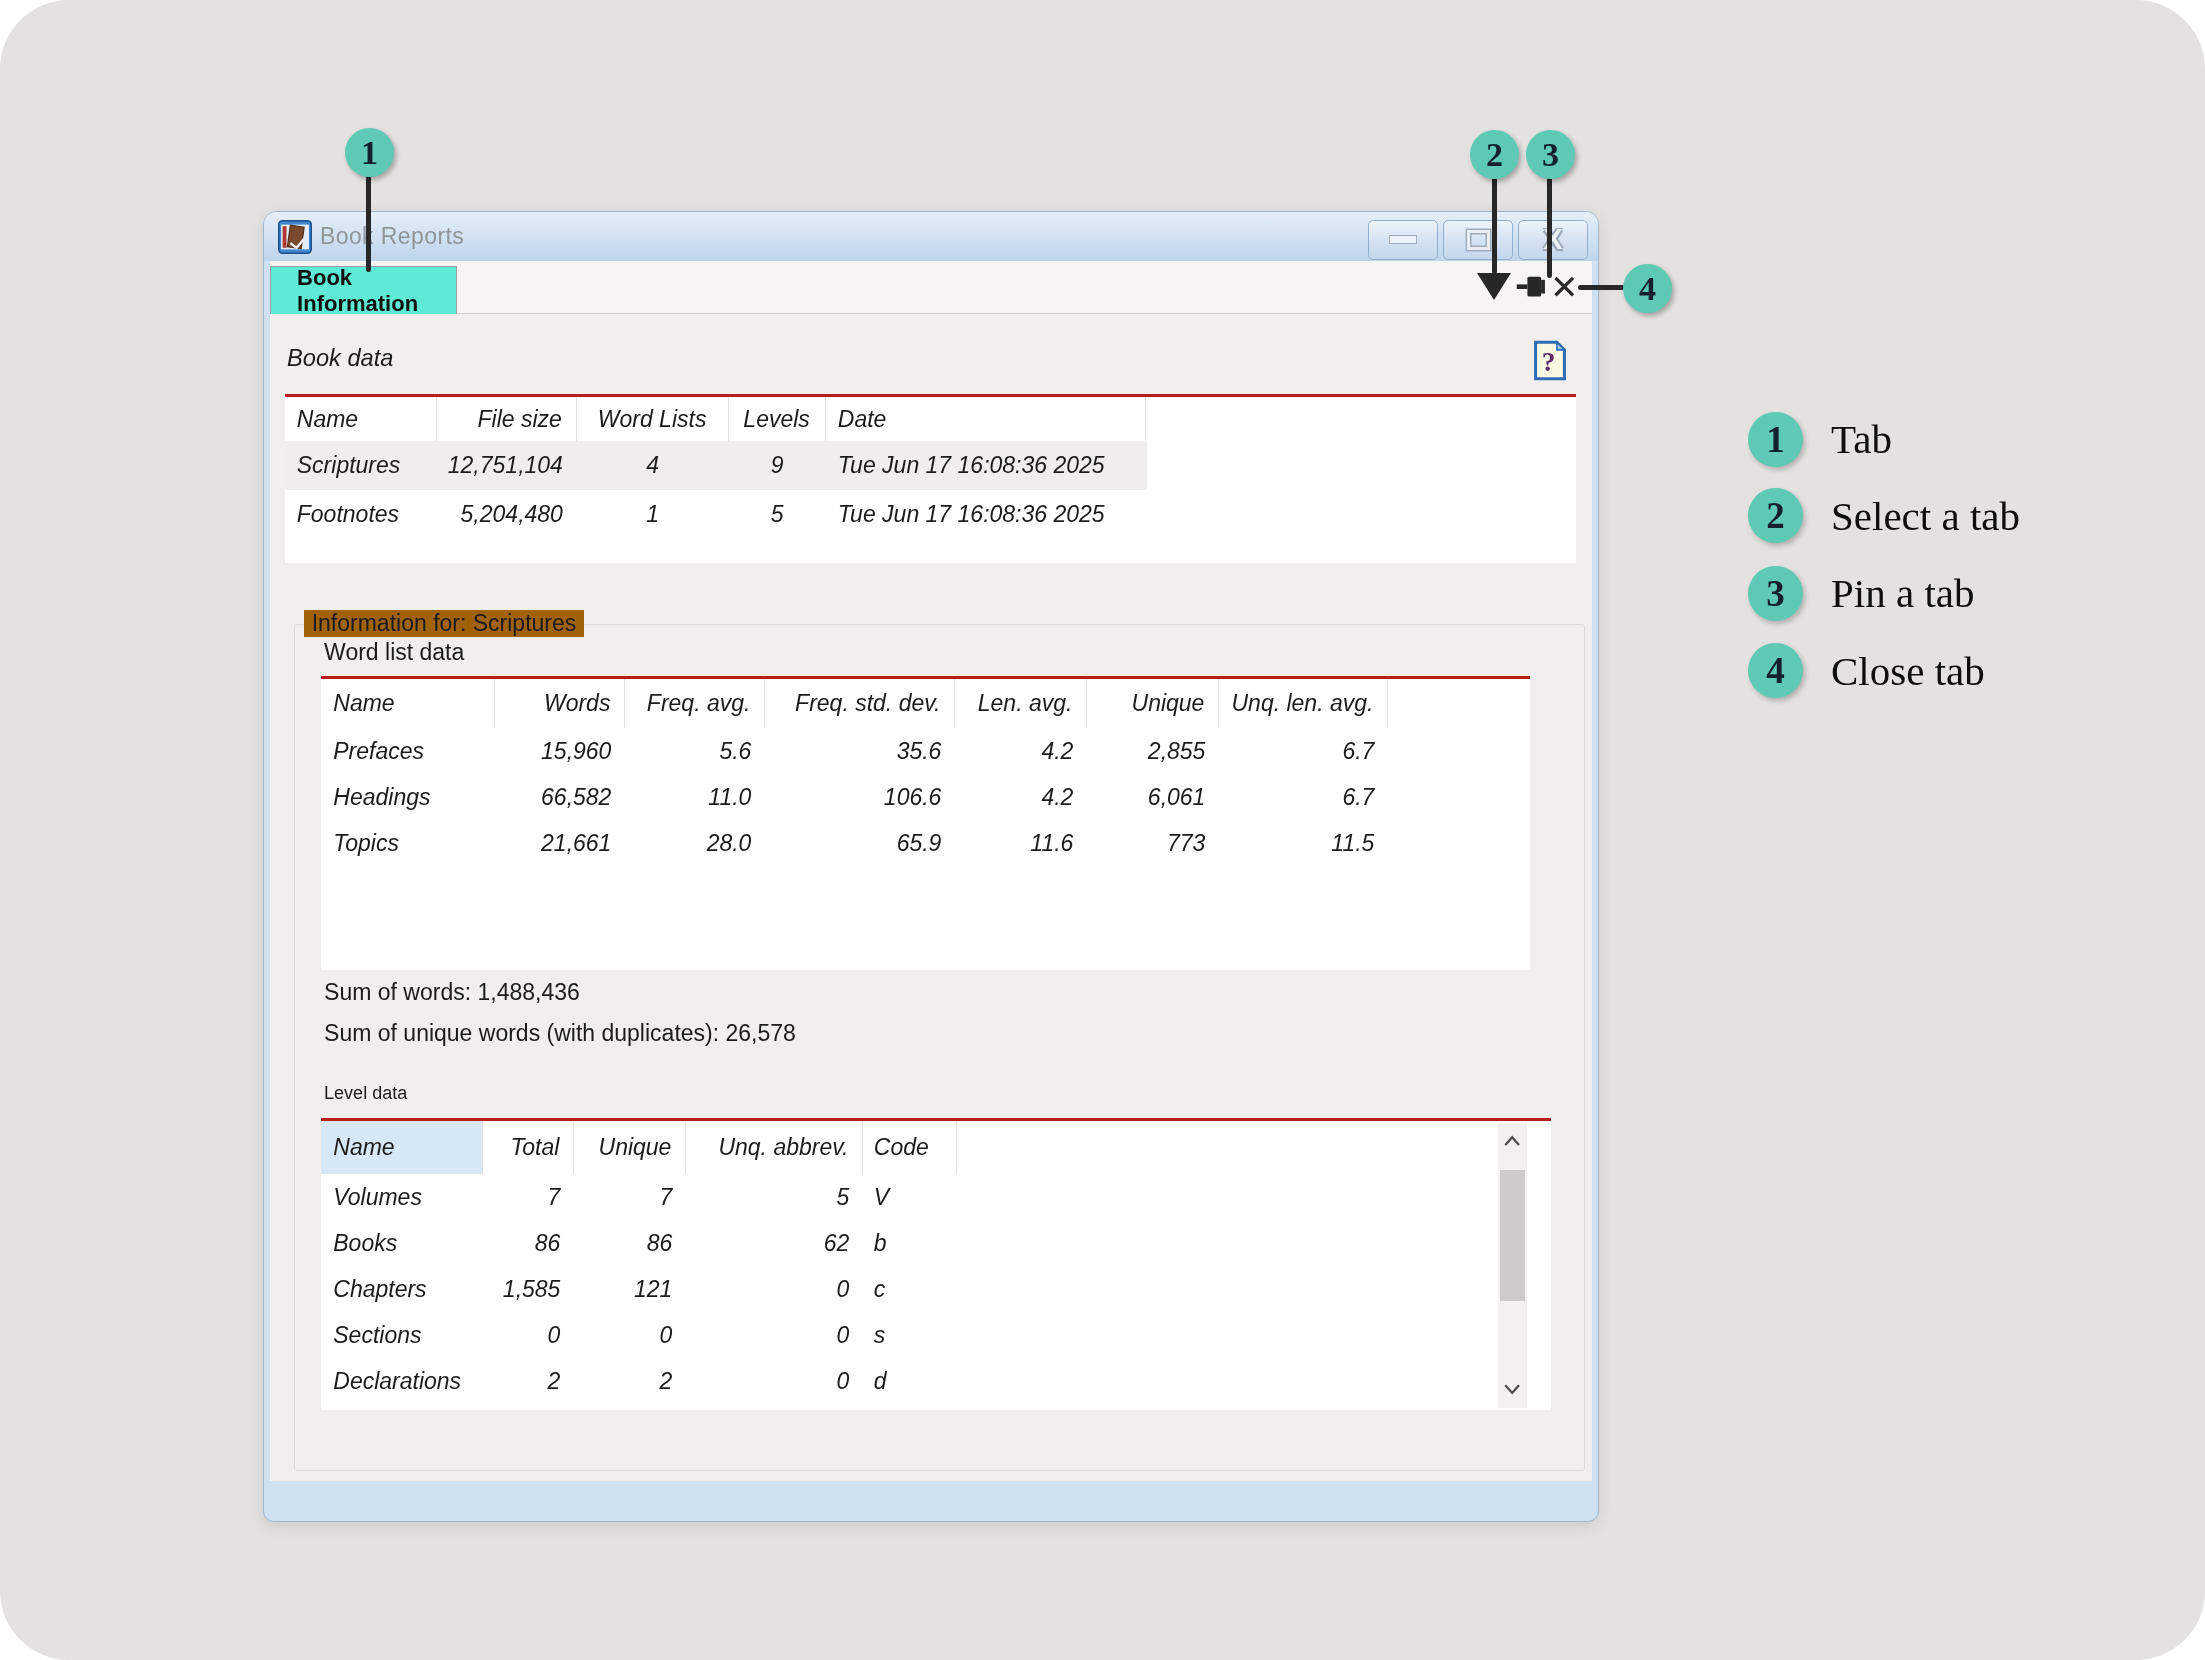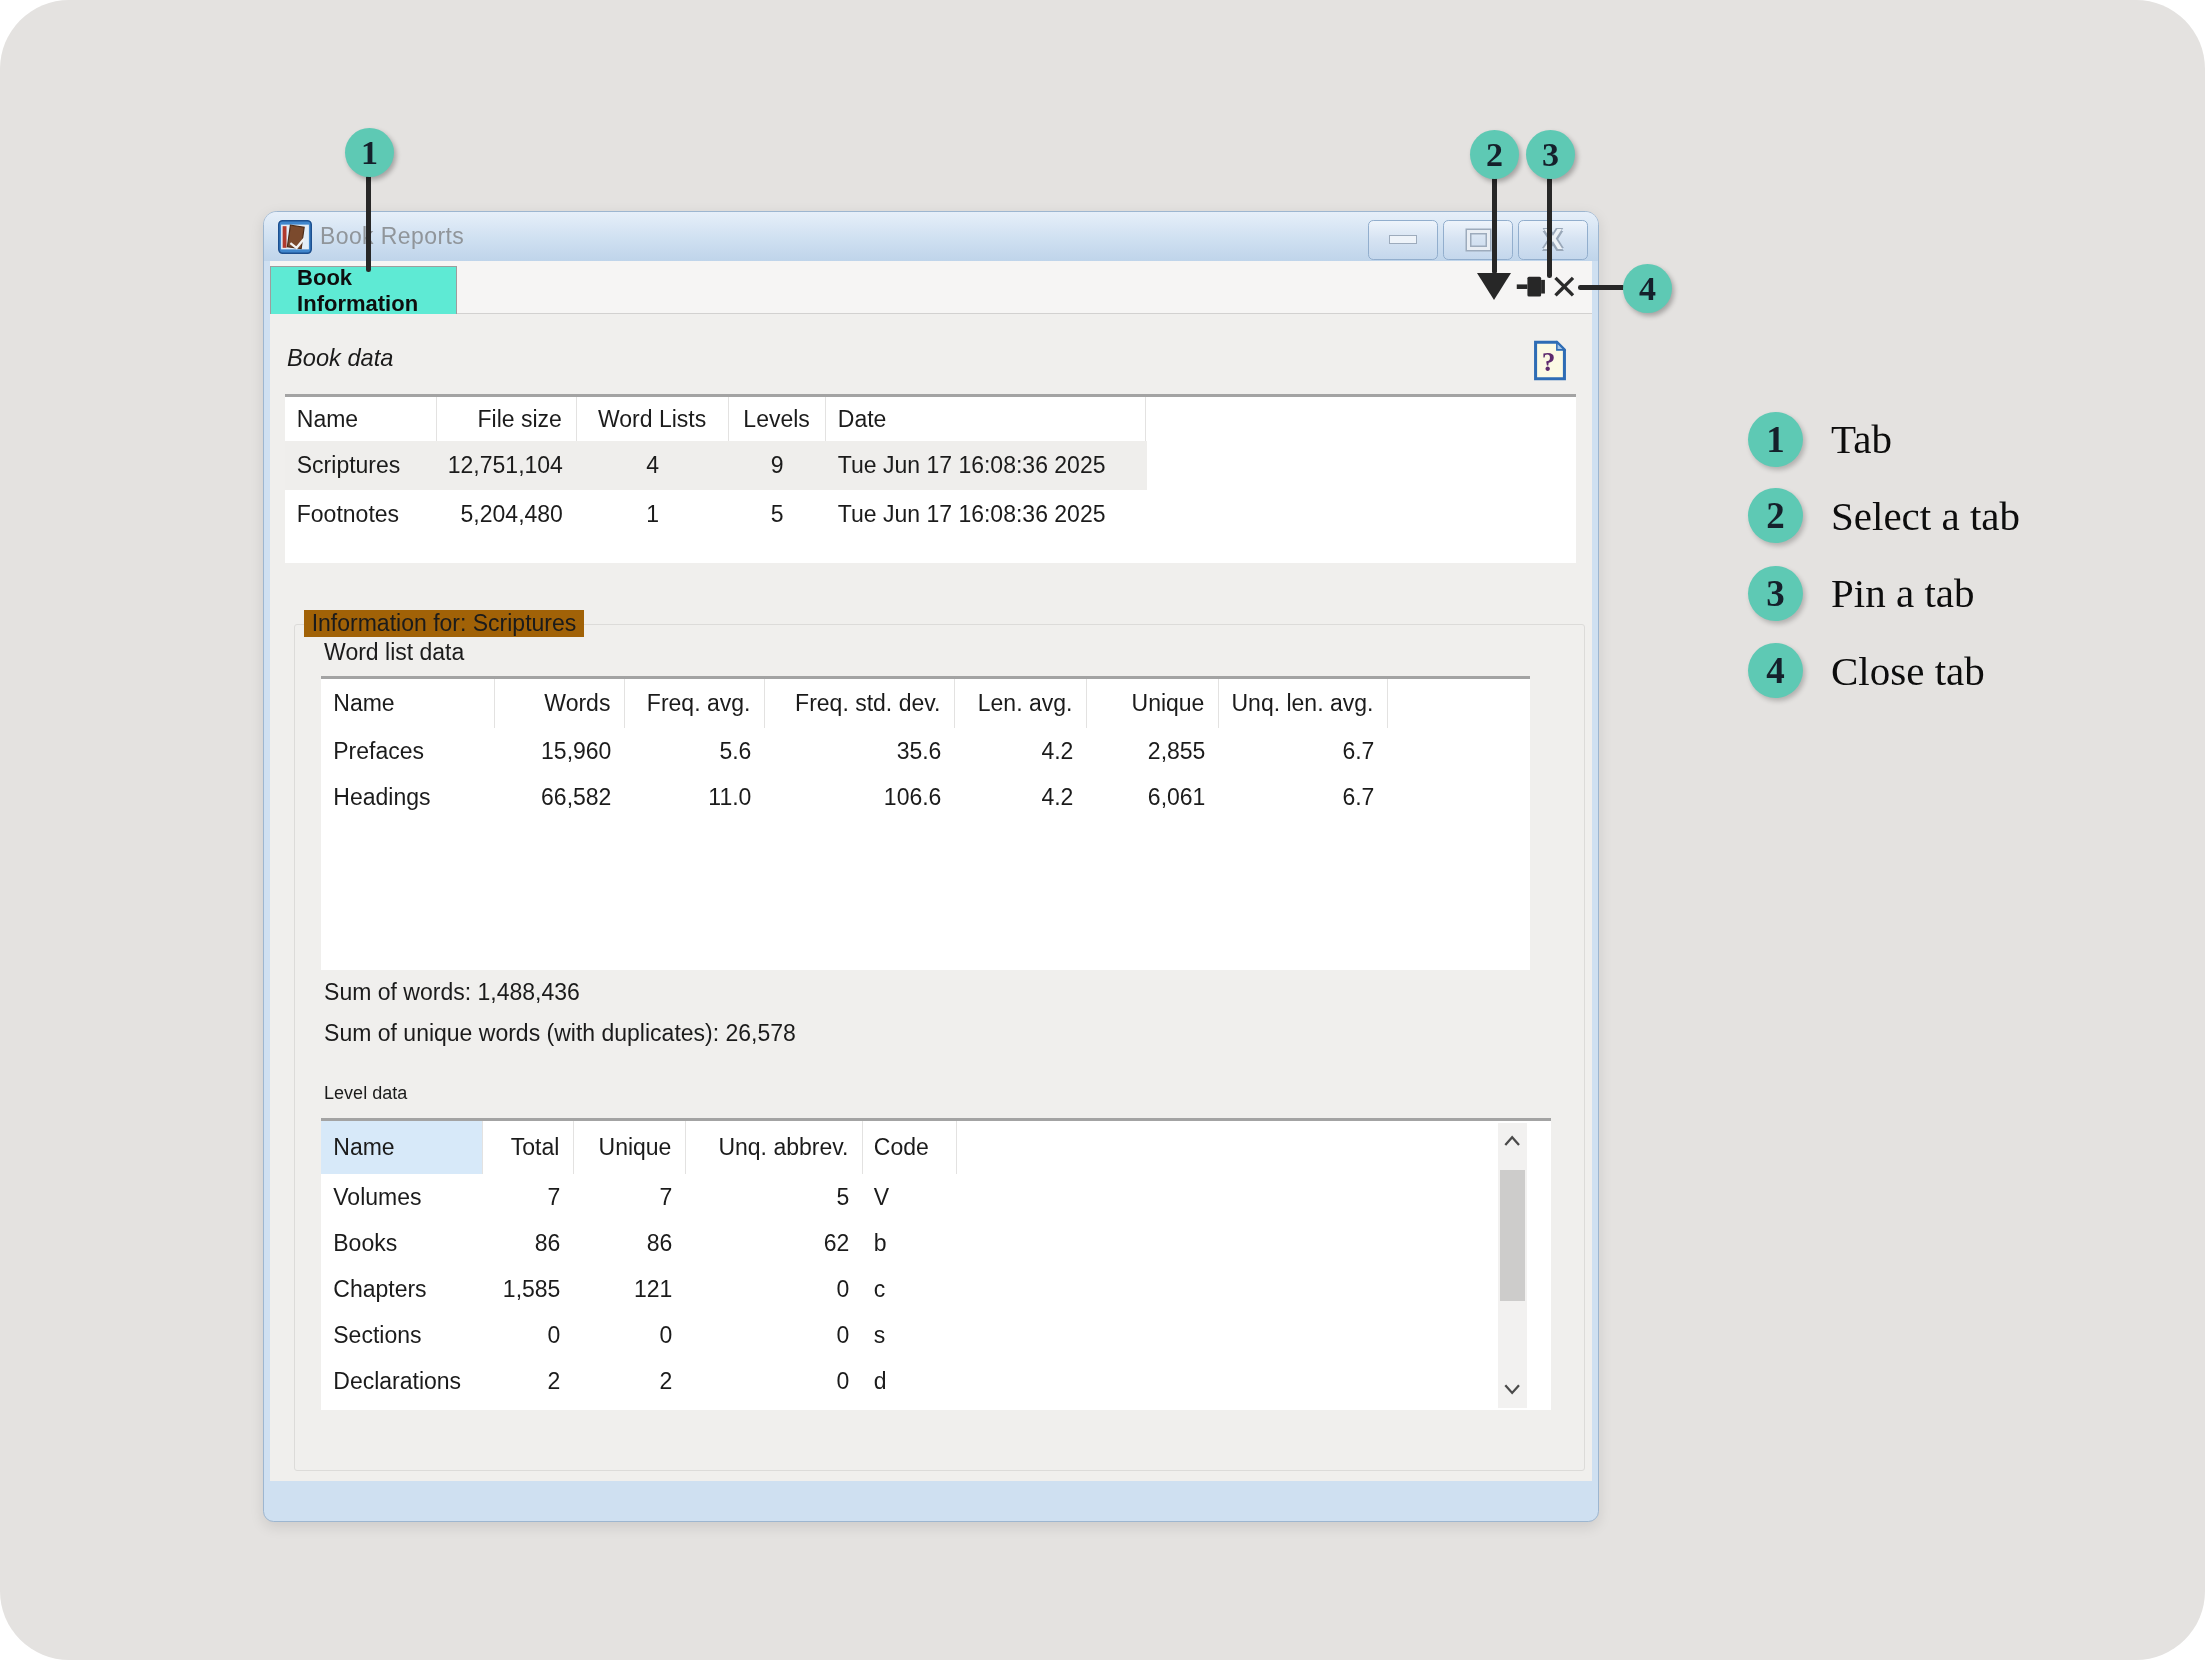--- a/index.html
+++ b/index.html
@@ -28,21 +28,21 @@
   .win-body { position:relative; width:100%; height:100%; background:#f0efed; }
   .tabstrip { position:absolute; left:0; top:0; right:0; height:53px; background:#f6f5f4; border-bottom:0.8px solid #d2d1d0; }
   .tab { position:absolute; left:0; top:5.3px; width:187px; height:48px; background:#5eead4; z-index:2;
          border:0.8px solid #9d9d9d; border-bottom:none; display:flex; align-items:center; padding-left:26px; }
   .tab-label { font-size:22px; font-weight:bold; color:#0e0e0e; }
 
   
   .app-label { position:absolute; font-size:23.6px; color:#1b1b1b; }
 
   
-  .tbl { position:absolute; background:#ffffff; border-top:3px solid #a3a3a3; }
+  .tbl { position:absolute; background:#ffffff; border-top:3px solid #b91c1c;font-style:italic; }
   .trow { display:flex; align-items:center; }
   .thead span { border-right:0.8px solid #e3e2e1; height:100%; display:flex; align-items:center; }
   .thead span.ar, .thead span.ac { justify-content:flex-end; }
   .thead span.ac { justify-content:center; }
   .cell { font-size:23px; color:#1b1b1b; height:100%; display:flex; align-items:center; }
   .al { justify-content:flex-start; padding-left:12.2px; }
   .ar { justify-content:flex-end; padding-right:13.7px; }
   .ac { justify-content:center; }
   .selected-row { background:#efeeec; }
 
@@ -177,20 +177,29 @@
         </div>
         <div class="trow word-row">
           <span class="cell al wc0">Headings</span>
           <span class="cell ar wc1">66,582</span>
           <span class="cell ar wc2">11.0</span>
           <span class="cell ar wc3">106.6</span>
           <span class="cell ar wc4">4.2</span>
           <span class="cell ar wc5">6,061</span>
           <span class="cell ar wc6">6.7</span>
         </div>
+        <div class="trow word-row">
+          <span class="cell al wc0">Topics</span>
+          <span class="cell ar wc1">21,661</span>
+          <span class="cell ar wc2">28.0</span>
+          <span class="cell ar wc3">65.9</span>
+          <span class="cell ar wc4">11.6</span>
+          <span class="cell ar wc5">773</span>
+          <span class="cell ar wc6">11.5</span>
+        </div>
       </div>
 
       <div class="app-label" style="left:54px; top:718px; font-size:23px;">Sum of words: 1,488,436</div>
       <div class="app-label" style="left:54px; top:759px; font-size:23px;">Sum of unique words (with duplicates): 26,578</div>
 
       <div class="app-label" style="left:54px; top:822px; font-size:18px;">Level data</div>
 
       <div class="tbl" style="left:51px; top:857px; width:1230px; height:292px;">
         <div class="trow thead level-head">
           <span class="cell al lc0 name-hl">Name</span>

